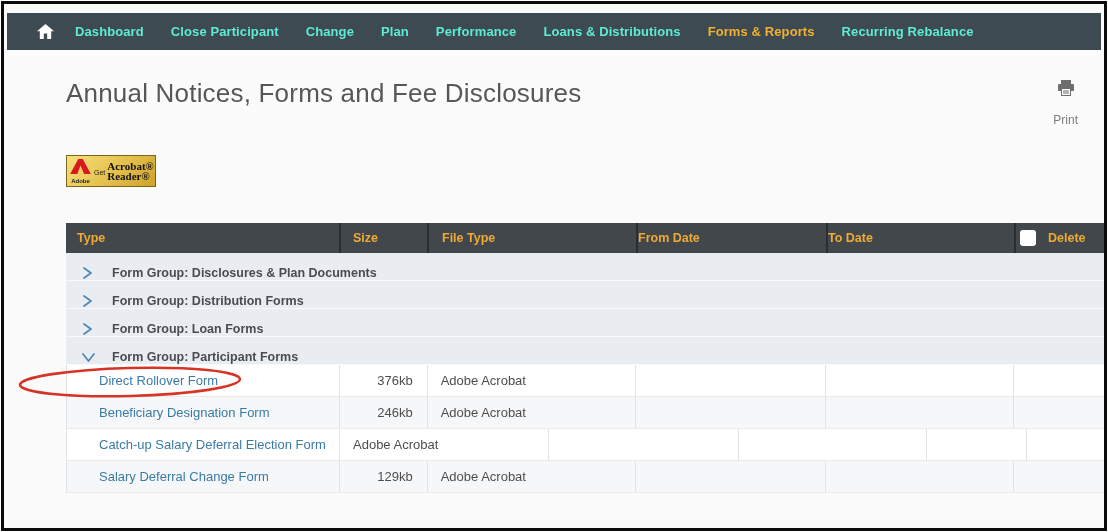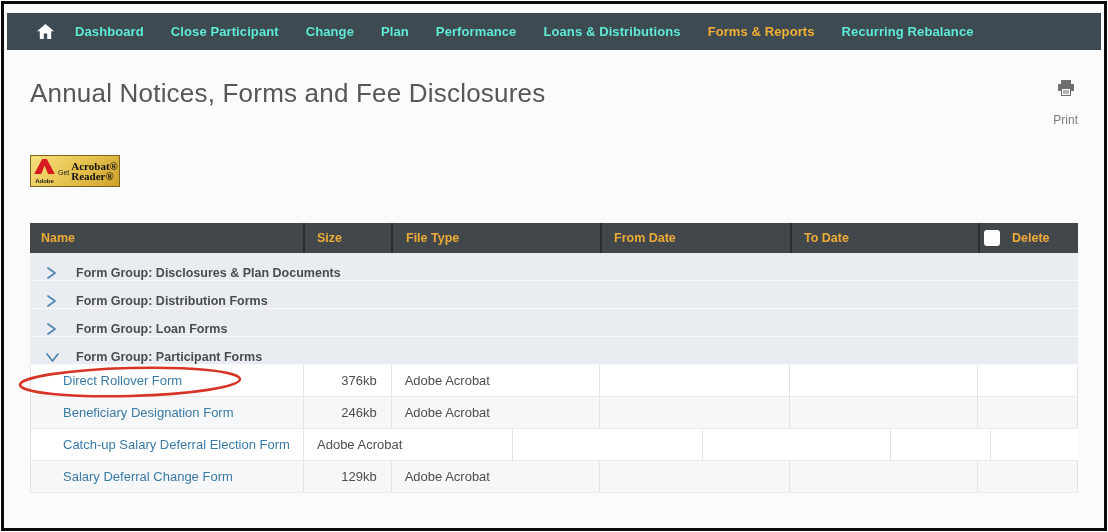--- a/index.html
+++ b/index.html
@@ -9,21 +9,21 @@
 
   
   .navbar { margin: 9px 3px 0 3px; height: 37px; background: #3d4a52;
             display: flex; align-items: center; gap: 27px; padding: 0 14px 0 30px; }
   .home-icon { display: flex; align-items: center; margin-right: -6px; cursor: pointer; }
   .nav-item { color: #5eead4; font-size: 13px; font-weight: bold; text-decoration: none;
               letter-spacing: .1px; cursor: pointer; white-space: nowrap; }
   .nav-item.active { color: #f1b032; }
 
   
-  .content { padding: 0 26px; }
+  .content { padding: 0 26px; margin-left: 36px; }
   .title-row { display: flex; justify-content: space-between; align-items: flex-start; margin-top: 28px; }
   h1.page-title { font-size: 26px; font-weight: 400; color: #575757; letter-spacing: .2px; }
   .print-btn { display: flex; flex-direction: column; align-items: center; gap: 14px;
                color: #7d7d7d; font-size: 12px; cursor: pointer; margin-top: 2px; }
 
   
   .acrobat-badge { margin-top: 28px; width: 90px; height: 32px; display: inline-flex; align-items: center;
                    background: linear-gradient(135deg, #f6e07c 0%, #e8c654 45%, #cda22b 100%);
                    border: 1px solid #7d651d; padding: 2px 4px 2px 3px; cursor: pointer; }
   .logo-col { display: flex; flex-direction: column; align-items: center; line-height: 1; }
@@ -36,21 +36,21 @@
   
   .table { margin-top: 36px; width: 1048px; font-size: 12.5px; }
   .thead { display: flex; height: 30px; background: #42474c; align-items: stretch; }
   .th { display: flex; align-items: center; color: #edab35; font-weight: bold; }
   .th + .th { border-left: 2px solid #2a2e31; }
   .c-name { width: 273px; } .c-size { width: 88px; } .c-type { width: 209px; }
   .c-from { width: 190px; } .c-to { width: 188px; } .c-del { width: 100px; }
   .th.c-name { padding-left: 11px; }
   .th.c-size { padding-left: 12px; }
   .th.c-type { padding-left: 13px; }
-  .th.c-from, .th.c-to { padding-left: 12px; }
+  .th.c-from, .th.c-to { }
   .th.c-del { padding-left: 4px; }
   .cb { width: 16px; height: 16px; background: #fff; border-radius: 3px; margin-right: 12px; cursor: pointer; }
 
   .group-row { height: 28px; background: #e9edf1; border-bottom: 1px solid #f7f9fa;
                display: flex; align-items: flex-end; padding-left: 15px; cursor: pointer; }
   .group-row .chev { width: 17px; display: flex; align-items: center; }
   .group-row .glabel { margin-left: 14px; font-weight: bold; color: #4a4d50; }
 
   .item-row { height: 32px; display: flex; border-bottom: 1px solid #ebebeb; border-left: 1px solid #e3e3e3; }
   .item-row.odd { background: #ffffff; } .item-row.even { background: #f6f7f8; }
@@ -114,21 +114,21 @@
       <span class="get-word">Get</span>
       <div class="reader-col">
         <span>Acrobat®</span>
         <span>Reader®</span>
       </div>
     </div>
 
     <div class="table">
 
       <div class="thead">
-        <div class="th c-name">Name</div>
+        <div class="th c-name">Type</div>
         <div class="th c-size">Size</div>
         <div class="th c-type">File Type</div>
         <div class="th c-from">From Date</div>
         <div class="th c-to">To Date</div>
         <div class="th c-del">
           <span class="cb"></span>
           <span>Delete</span>
         </div>
       </div>
 

